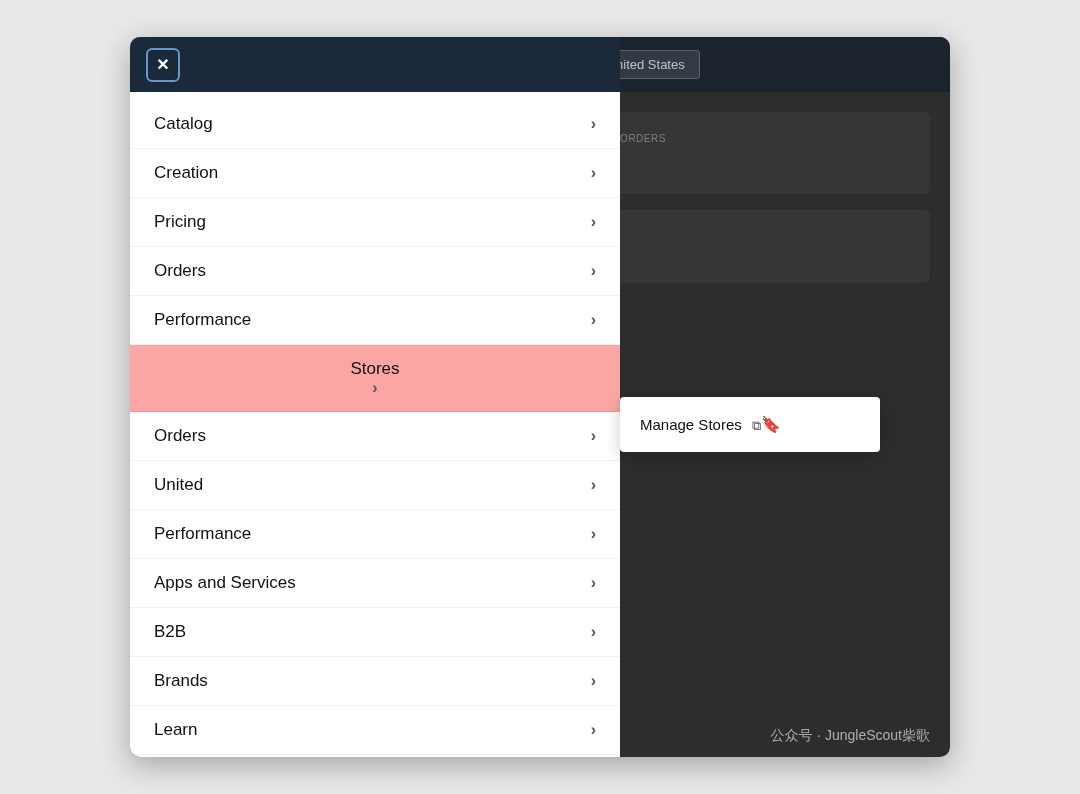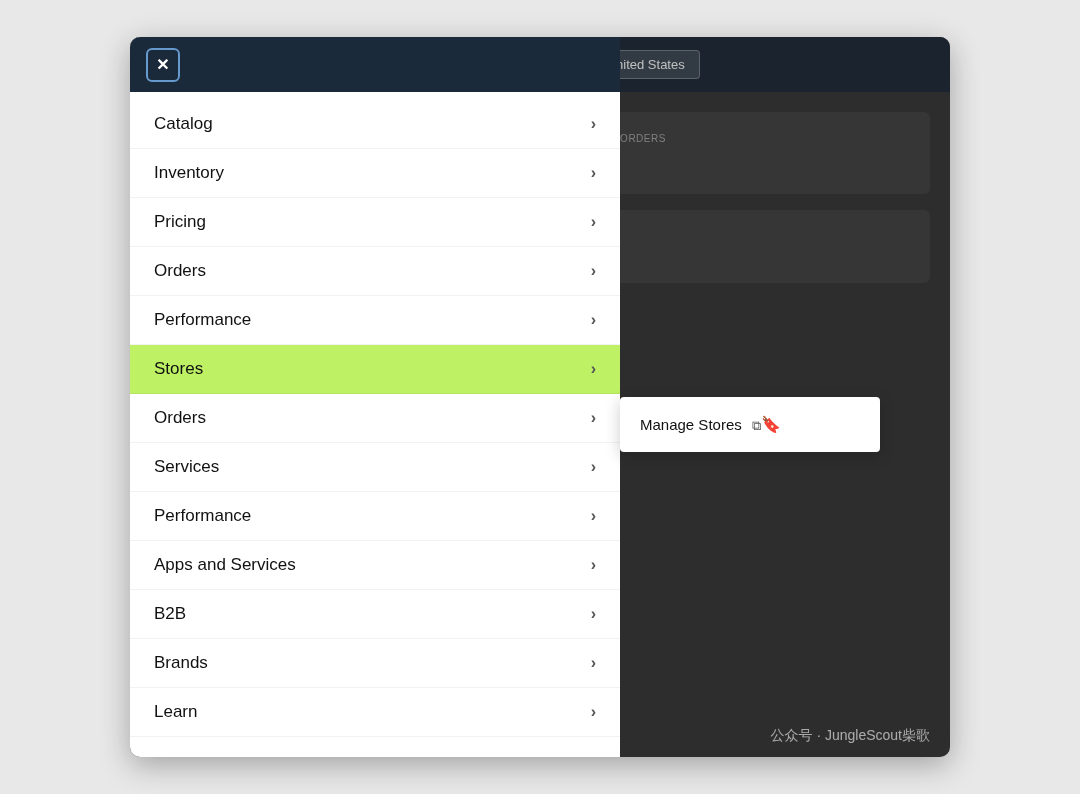--- a/index.html
+++ b/index.html
@@ -209,21 +209,22 @@
       display: flex;
       align-items: center;
       justify-content: space-between;
       padding: 14px 24px;
       cursor: pointer;
       transition: background 0.15s;
       border-bottom: 1px solid rgba(0,0,0,0.05);
     }
 
     .menu-item.active {
-      background: #bef264;
+      background: #fca5a5;
+      flex-direction: column;
     }
 
     .menu-item-label {
       font-size: 17px;
       color: #111;
       font-weight: 400;
     }
 
     .menu-item-chevron {
       font-size: 16px;
@@ -328,21 +329,21 @@
     <div class="menu-header">
       <button class="close-btn">✕</button>
     </div>
 
     <div class="menu-items">
       <div class="menu-item">
         <span class="menu-item-label">Catalog</span>
         <span class="menu-item-chevron">›</span>
       </div>
       <div class="menu-item">
-        <span class="menu-item-label">Inventory</span>
+        <span class="menu-item-label">Creation</span>
         <span class="menu-item-chevron">›</span>
       </div>
       <div class="menu-item">
         <span class="menu-item-label">Pricing</span>
         <span class="menu-item-chevron">›</span>
       </div>
       <div class="menu-item">
         <span class="menu-item-label">Orders</span>
         <span class="menu-item-chevron">›</span>
       </div>
@@ -352,21 +353,21 @@
       </div>
       <div class="menu-item active">
         <span class="menu-item-label">Stores</span>
         <span class="menu-item-chevron">›</span>
       </div>
       <div class="menu-item">
         <span class="menu-item-label">Orders</span>
         <span class="menu-item-chevron">›</span>
       </div>
       <div class="menu-item">
-        <span class="menu-item-label">Services</span>
+        <span class="menu-item-label">United</span>
         <span class="menu-item-chevron">›</span>
       </div>
       <div class="menu-item">
         <span class="menu-item-label">Performance</span>
         <span class="menu-item-chevron">›</span>
       </div>
       <div class="menu-item">
         <span class="menu-item-label">Apps and Services</span>
         <span class="menu-item-chevron">›</span>
       </div>

